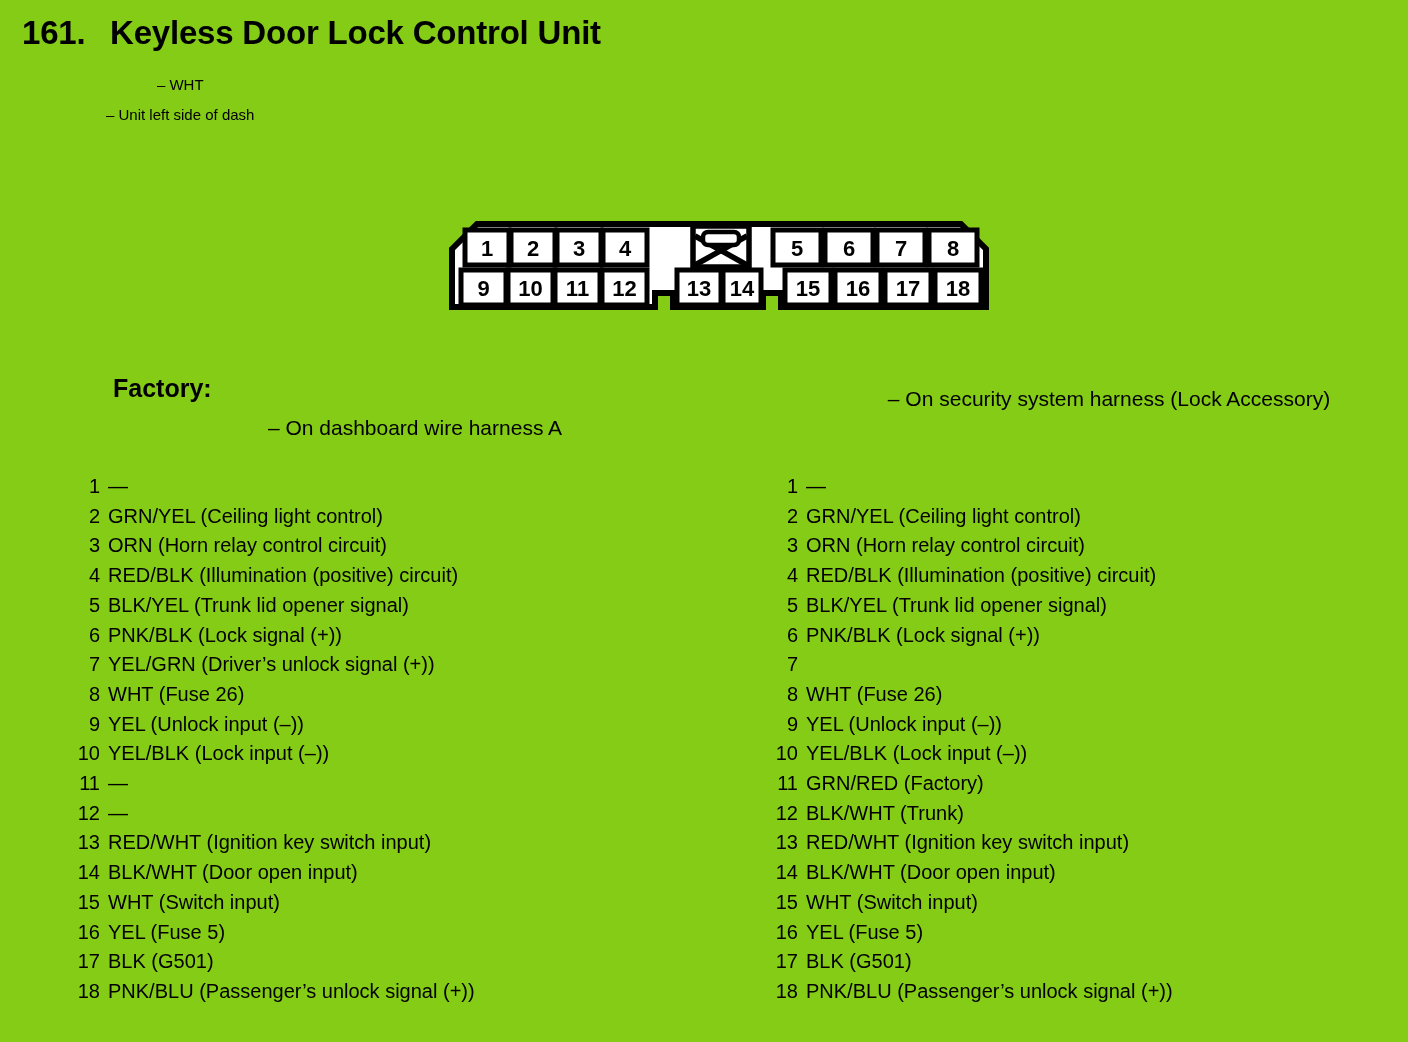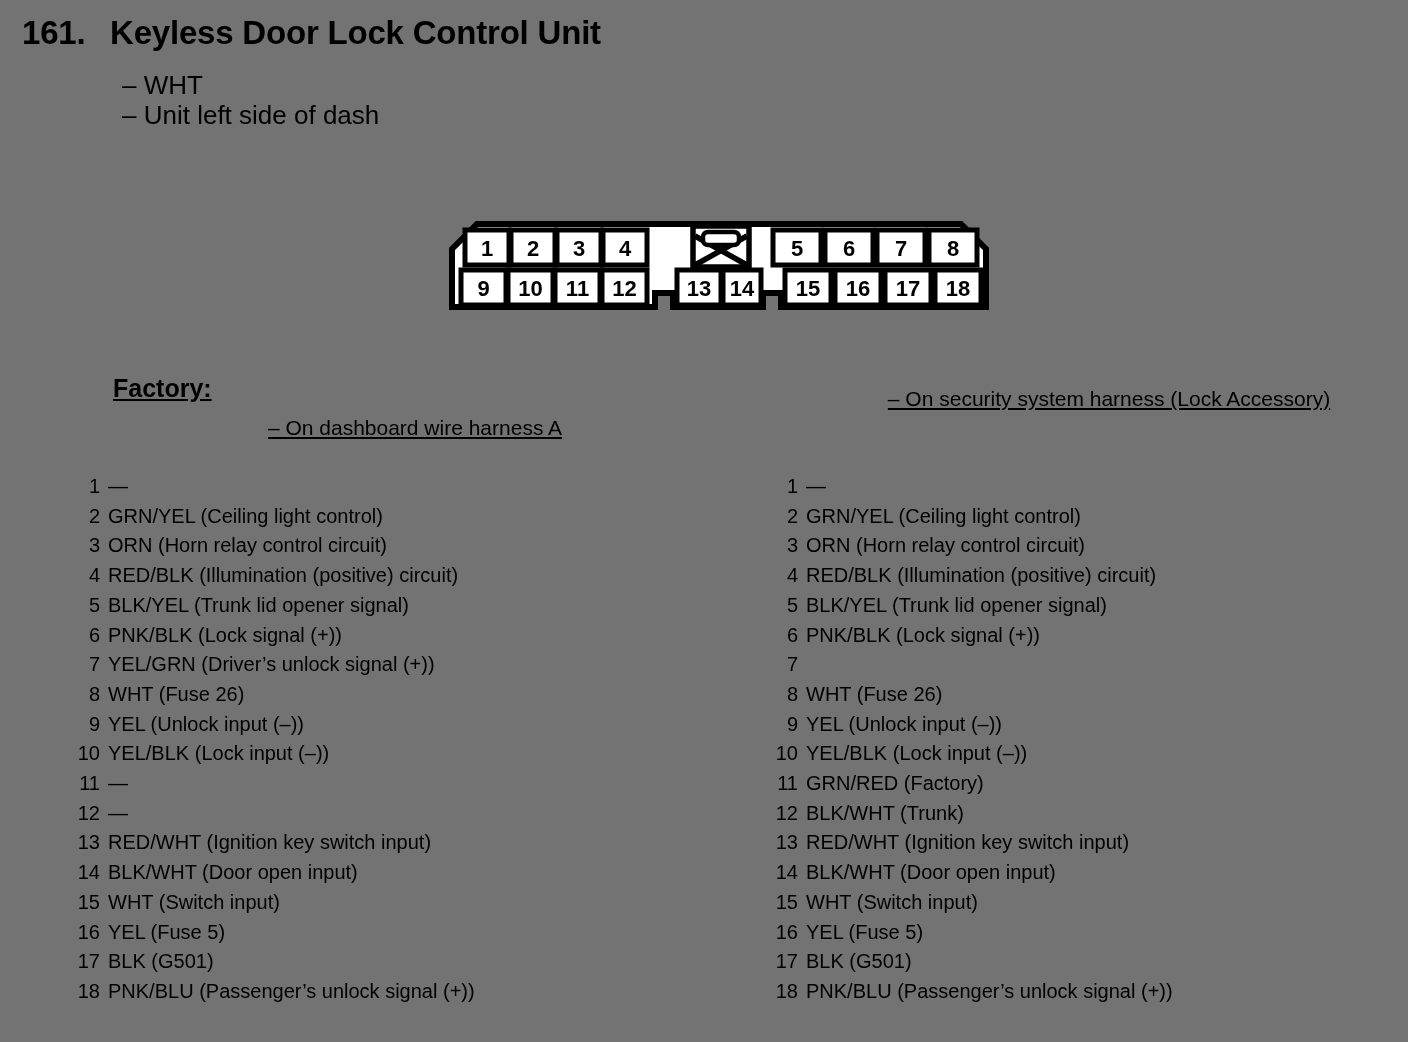--- a/index.html
+++ b/index.html
@@ -8,59 +8,60 @@
     background: #ffffff;
     overflow: hidden;
   }
   body {
     position: relative;
     width: 1408px;
     height: 1042px;
     font-family: "Liberation Sans", "DejaVu Sans", sans-serif;
     color: #000;
   }
-  .page { position: absolute; inset: 0; background: #737373; padding-left: 16px; }
+  .page { position: absolute; inset: 0; background: #84cc16; padding-left: 16px; }
 
   
   .doc-title {
     position: absolute;
     left: 22px;
     top: 14px;
     margin: 0;
     font-size: 33px;
     font-weight: bold;
     white-space: nowrap;
     letter-spacing: -0.2px;
   }
   .doc-num { display: inline-block; width: 88px; }
   .doc-notes {
     position: absolute;
-    left: 122px;
+    left: 106px;
     top: 70px;
-    font-size: 26px;
+    font-size: 15px;
     line-height: 30px;
     white-space: nowrap;
+    text-align: center;
   }
 
   
   .connector {
     position: absolute;
     left: 449px;
     top: 221px;
     margin: 0;
   }
   #connector-svg text {
     font-family: "Liberation Sans", "DejaVu Sans", sans-serif;
     font-size: 22px;
     font-weight: bold;
     fill: #000;
   }
 
   
-  .col { position: absolute; top: 374px; text-decoration: underline; }
+  .col { position: absolute; top: 374px; }
   .col-factory { left: 70px;  width: 640px; }
   .col-honda   { left: 768px; width: 632px; }
   .col h2 {
     margin: 0 0 0 43px;
     font-size: 25px;
     font-weight: bold;
     white-space: nowrap;
   }
   .col-note {
     margin: 13px 0 0 50px;

